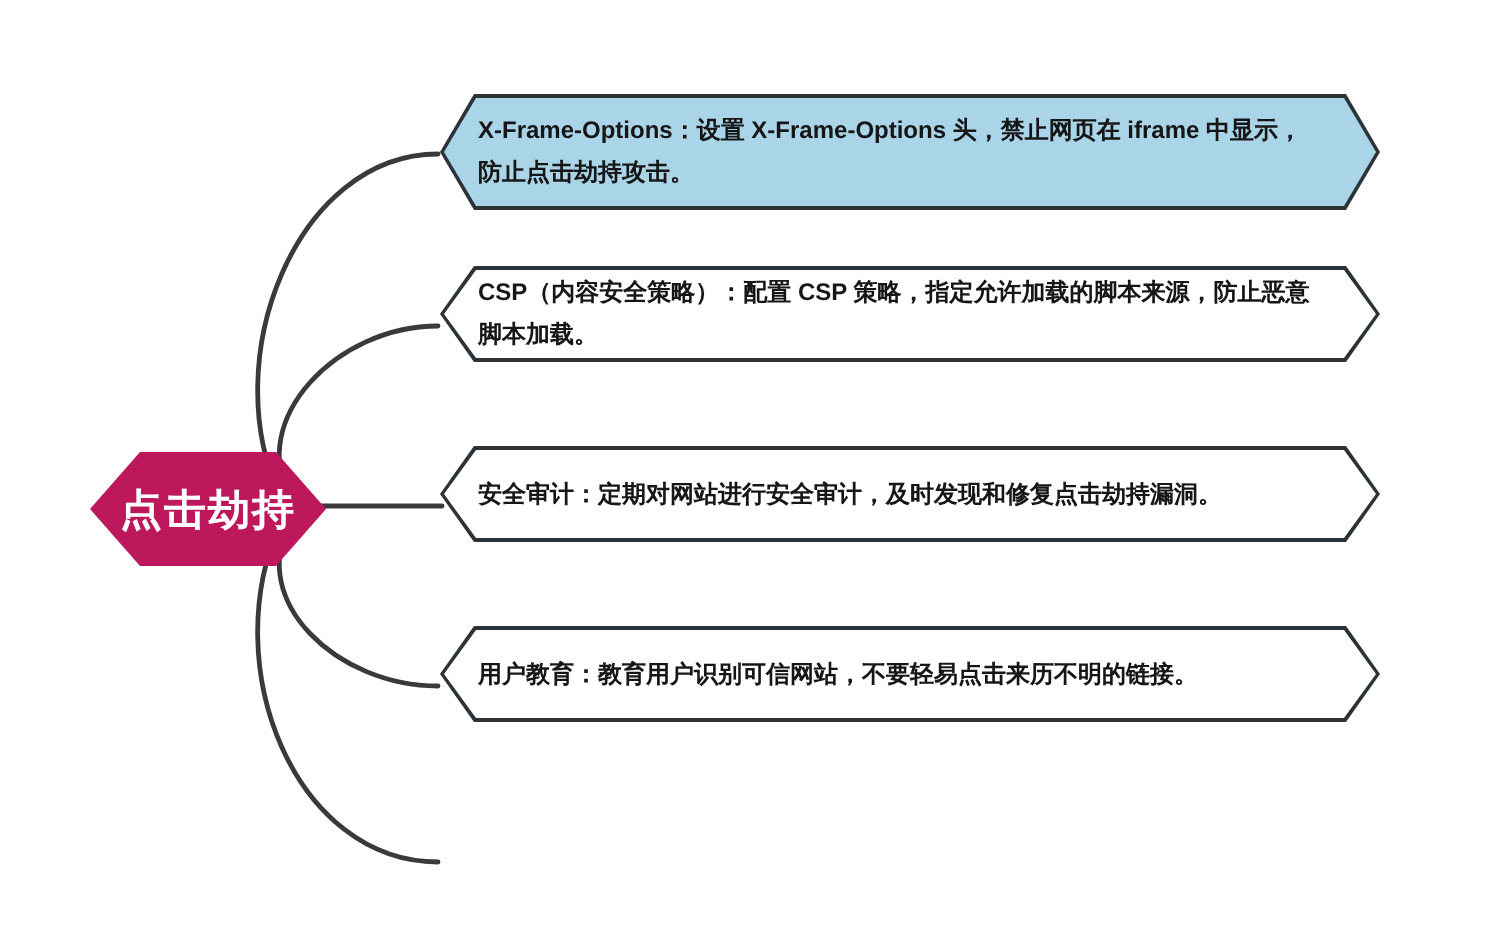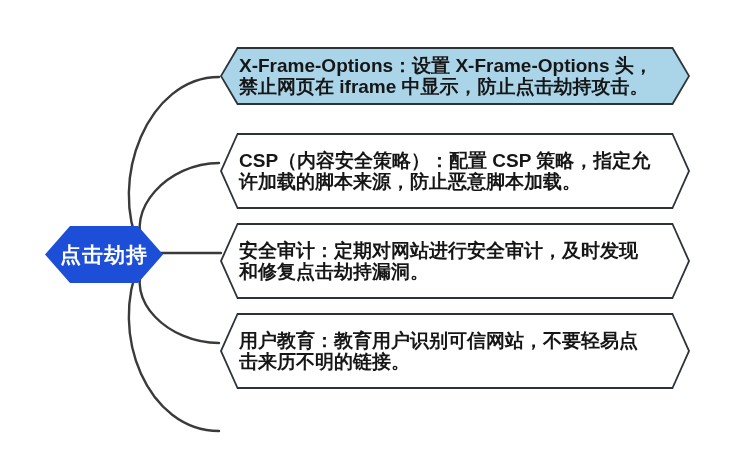--- a/index.html
+++ b/index.html
@@ -44,21 +44,21 @@
     font-size: 21px;
     font-weight: 700;
     letter-spacing: 1px;
     white-space: nowrap;
   }
   
   .branch {
     position: absolute;
     left: 220px;
     width: 470px;
-    height: 76px;
+    height: 48px;
     z-index: 2;
   }
   .branch .shape {
     position: absolute;
     inset: 0;
     background: #2b3238; 
     clip-path: polygon(0 50%, 17px 0, calc(100% - 17px) 0, 100% 50%, calc(100% - 17px) 100%, 17px 100%);
   }
   .branch .fill {
     position: absolute;
@@ -66,21 +66,21 @@
     background: #ffffff;
     clip-path: polygon(0 50%, 16px 0, calc(100% - 16px) 0, 100% 50%, calc(100% - 16px) 100%, 16px 100%);
   }
   .branch .label {
     position: absolute;
     inset: 0;
     display: flex;
     align-items: center;
     padding: 0 34px 0 19px;
     color: #161616;
-    font-size: 19px;
+    font-size: 12px;
     line-height: 21px;
     font-weight: 600;
     z-index: 2;
   }
   .b1 { top: 47px; height: 58px; }
   .b2 { top: 133px; }
   .b3 { top: 223px; }
   .b4 { top: 313px; }
   .b5 { top: 401px; }
 </style>
@@ -90,21 +90,21 @@
 <div class="canvas">
 
   <svg class="connectors" viewBox="0 0 750 468" aria-hidden="true">
     <path d="M 140 248 C 108 180 148 77 219 77"></path>
     <path d="M 145 248 C 124 210 168 163 219 163"></path>
     <path d="M 152 253 L 221 253"></path>
     <path d="M 145 262 C 124 300 168 343 219 343"></path>
     <path d="M 140 262 C 108 334 148 431 219 431"></path>
   </svg>
 
-  <div class="root-node" style="background: #1d4ed8;">
+  <div class="root-node" style="background: #be185d;">
     <span class="root-label">点击劫持</span>
   </div>
 
   <div class="branch b1">
     <div class="shape">
       <div class="fill" style="background: rgb(170, 213, 233);"></div>
     </div>
     <div class="label">X-Frame-Options：设置 X-Frame-Options 头，禁止网页在 iframe 中显示，防止点击劫持攻击。</div>
   </div>
 

